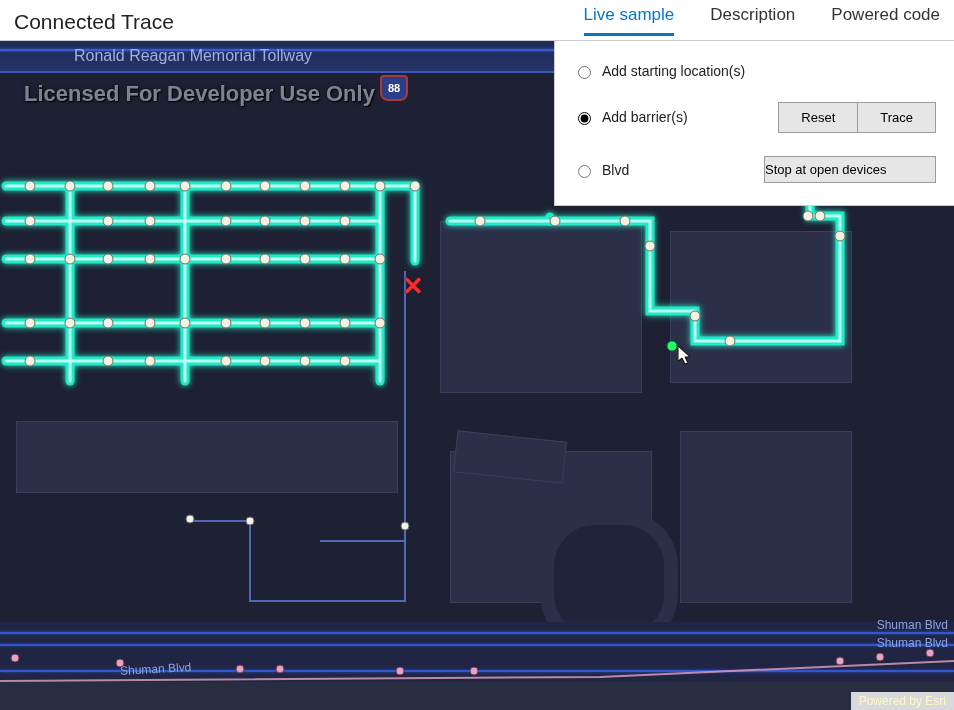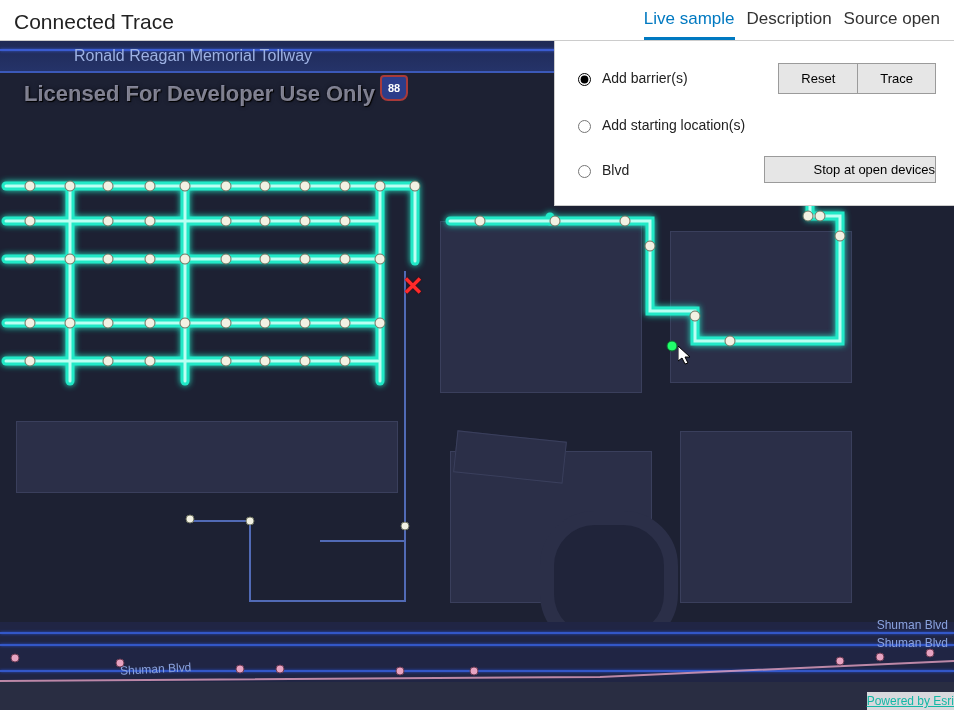--- a/index.html
+++ b/index.html
@@ -28,22 +28,22 @@
   }
   .title {
     font-size: 21px;
     font-weight: 400;
     color: #222;
     margin-bottom: 6px;
     flex: 1;
   }
   .tabs {
     display: flex;
-    gap: 12px;
-    align-items: flex-end;
+    gap: 36px;
+    align-items: center;
     height: 100%;
   }
   .tab {
     font-size: 17px;
     color: #333;
     padding-bottom: 8px;
     cursor: pointer;
     border-bottom: 3px solid transparent;
   }
   .tab.active {
@@ -68,25 +68,24 @@
     color: rgba(230,230,255,0.55);
     text-shadow: 0 0 4px rgba(0,0,0,0.6), 1px 1px 1px #000;
     pointer-events: none;
     z-index: 5;
   }
   .attribution {
     position: absolute;
     bottom: 0;
     right: 0;
     background: rgba(255,255,255,0.82);
-    color: #14b8a6;
+    color: #fef9c3;
     font-size: 12px;
-    padding: 2px 0;
+    padding: 2px 8px;
     z-index: 4;
-    text-decoration: underline;
   }
   .control-panel {
     position: absolute;
     top: 0;
     right: 0;
     width: 400px;
     height: 165px;
     background: #fff;
     border: 1px solid #ccc;
     border-top: none;
@@ -125,21 +124,21 @@
     padding: 7px 22px;
     cursor: pointer;
   }
   .btn + .btn { margin-left: -1px; }
   .btn-wide {
     background: #e6e6e6;
     border: 1px solid #9b9b9b;
     font-size: 13px;
     padding: 5px 0;
     width: 172px;
-    text-align: right;
+    text-align: left;
     cursor: pointer;
   }
   
   .road-top {
     position: absolute;
     top: 0; left: 0; right: 0;
     height: 30px;
     background: linear-gradient(#1f2a55, #253369);
     border-bottom: 2px solid #3b59b9;
   }
@@ -264,21 +263,21 @@
 </style>
 </head>
 <body>
 <div class="root">
 
 <div class="header">
   <div class="title">Connected Trace</div>
   <div class="tabs">
     <div class="tab active">Live sample</div>
     <div class="tab">Description</div>
-    <div class="tab">Source open</div>
+    <div class="tab">Powered code</div>
   </div>
 </div>
 
 <div class="map-area">
 
   <div class="road-top">
     <div class="road-top-inner"></div>
     <div class="road-top-label">Ronald Reagan Memorial Tollway</div>
   </div>
   <div class="shield"></div>
@@ -435,42 +434,42 @@
   </svg>
 
   <div class="watermark">Licensed For Developer Use Only</div>
 
   <div class="attribution">Powered by Esri</div>
 
   <div class="control-panel">
     <div class="cp-row">
       <div class="radio-group">
         <label>
+          <input type="radio" name="mode" style="">
+          <span>Add starting location(s)</span>
+        </label>
+      </div>
+      <div></div>
+    </div>
+    <div class="cp-row">
+      <div class="radio-group">
+        <label>
           <input type="radio" name="mode" checked="" style="">
           <span>Add barrier(s)</span>
         </label>
       </div>
       <div class="btn-group">
         <button class="btn">Reset</button>
         <button class="btn">Trace</button>
       </div>
     </div>
     <div class="cp-row">
       <div class="radio-group">
         <label>
           <input type="radio" name="mode" style="">
-          <span>Add starting location(s)</span>
-        </label>
-      </div>
-      <div></div>
-    </div>
-    <div class="cp-row">
-      <div class="radio-group">
-        <label>
-          <input type="radio" name="mode" style="">
           <span>Blvd</span>
         </label>
       </div>
       <button class="btn-wide">Stop at open devices</button>
     </div>
   </div>
 
 </div>
 
 </div>

